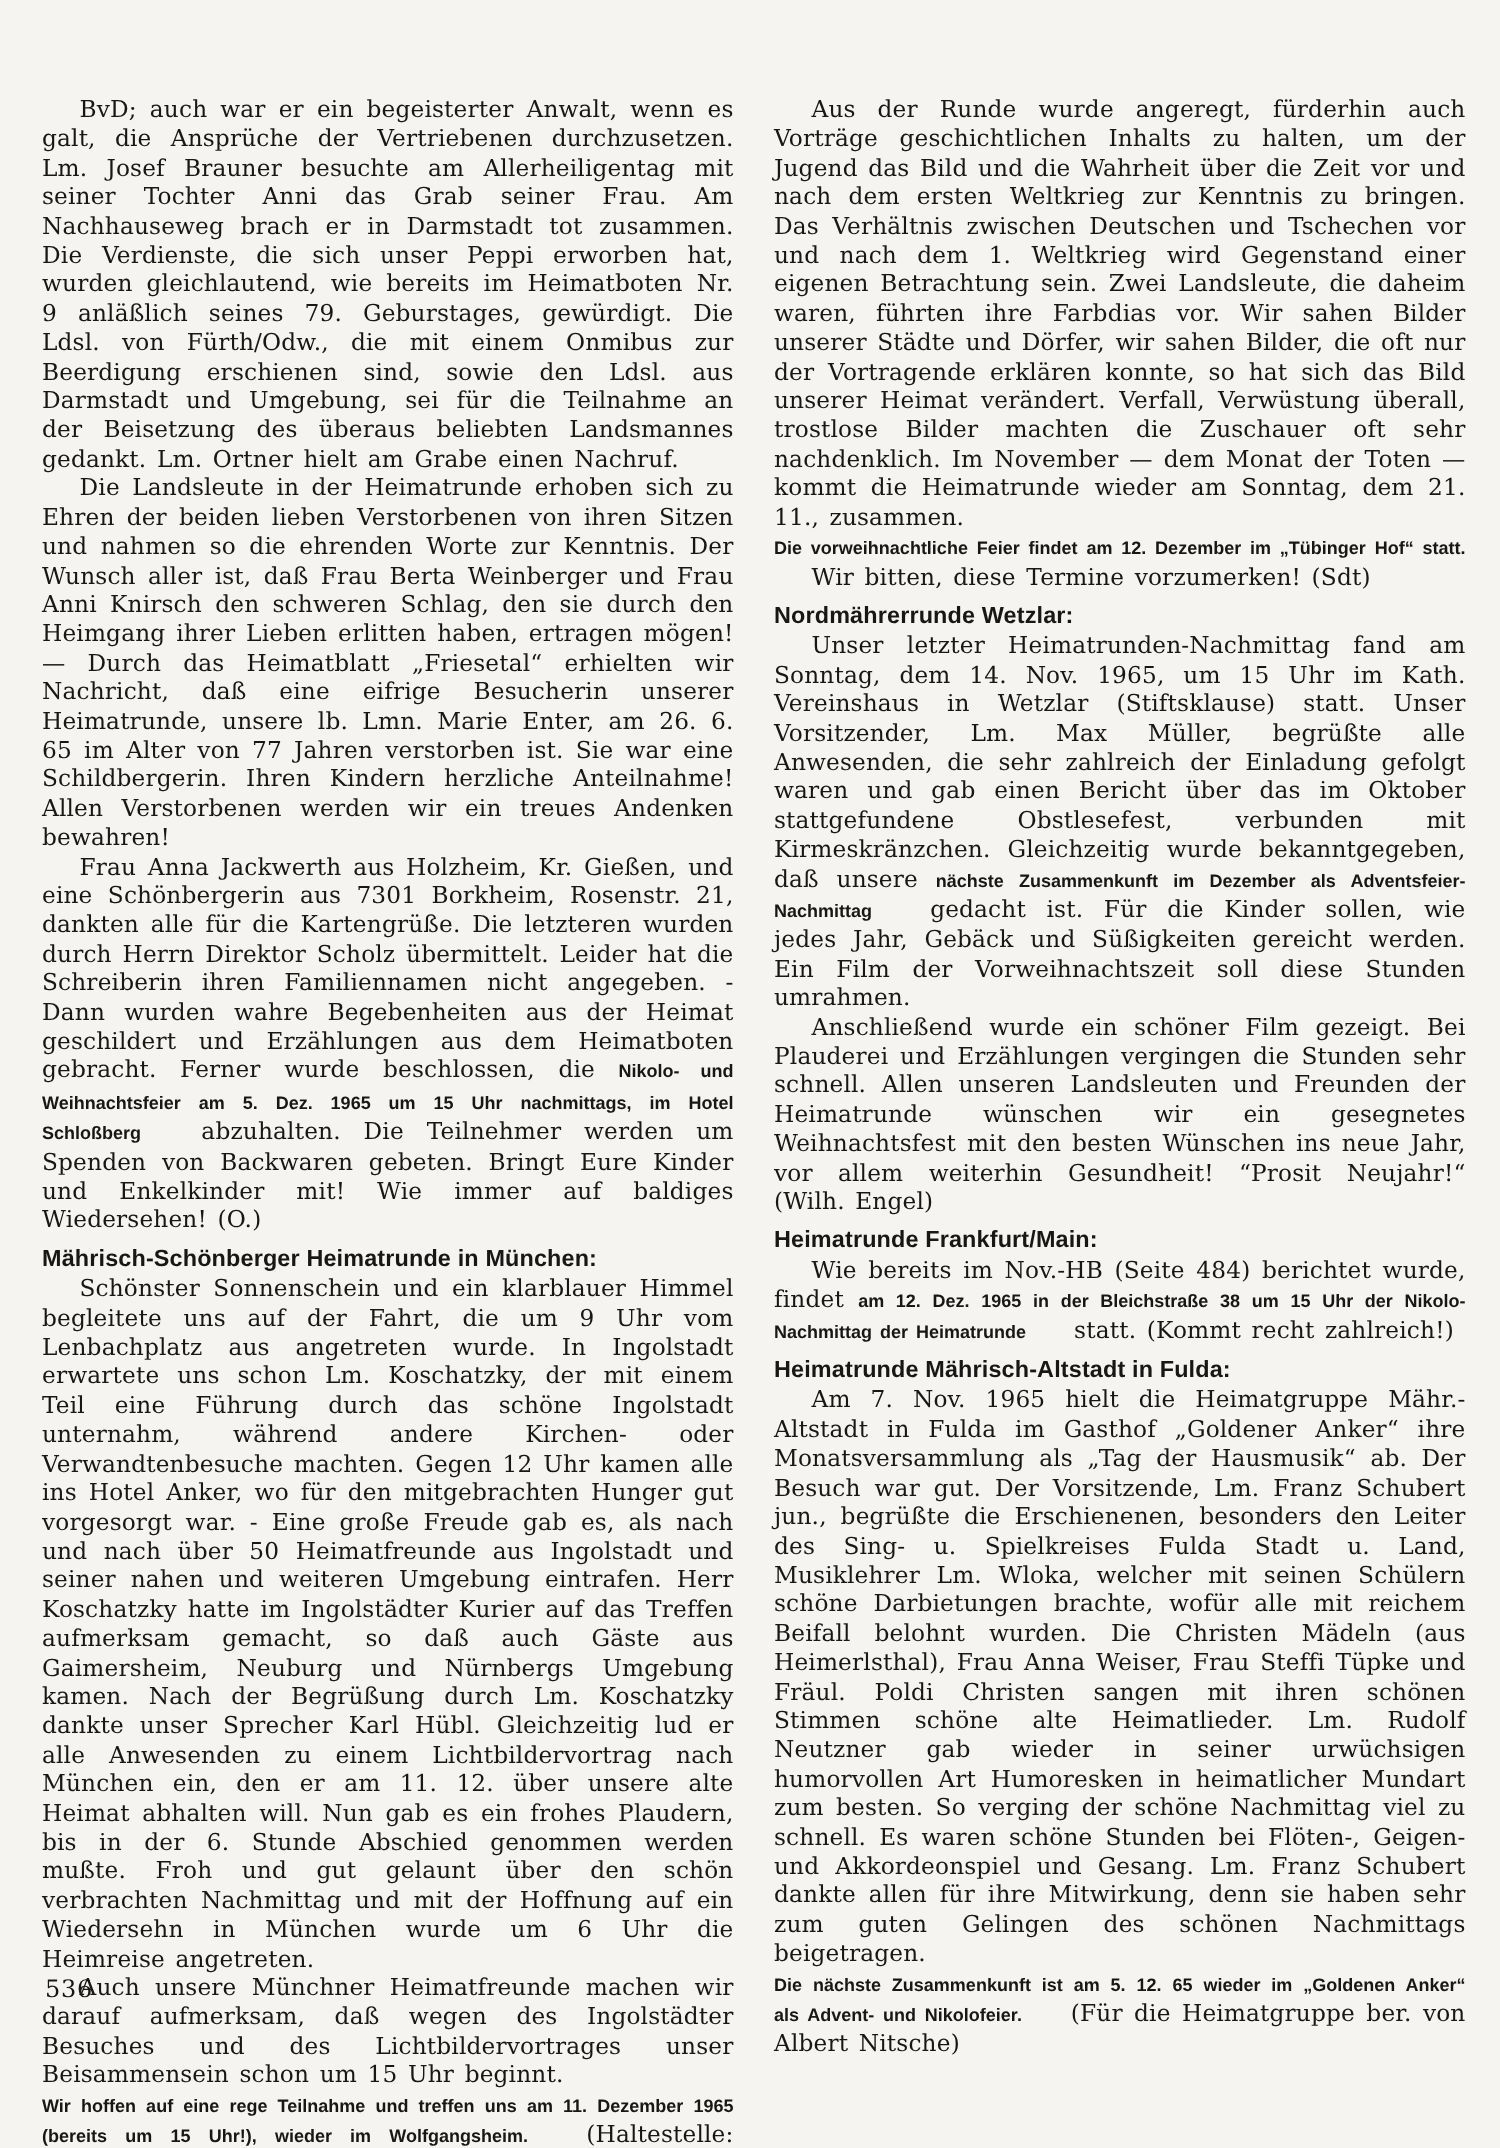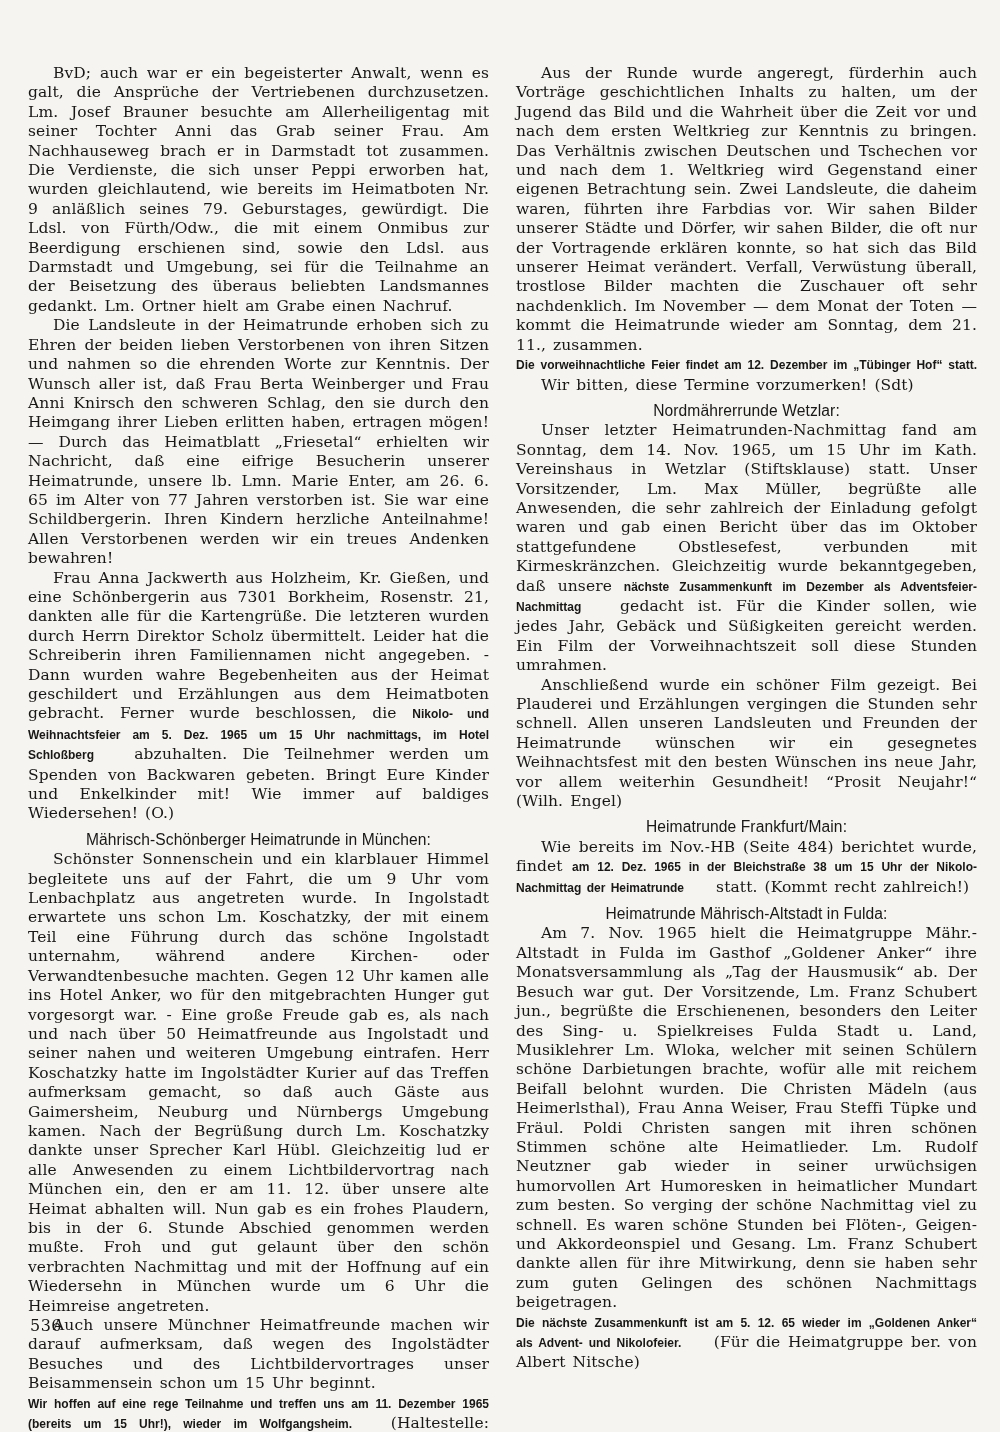--- a/index.html
+++ b/index.html
@@ -32,26 +32,25 @@
   }
   .reg { font-family: "DejaVu Serif", "Liberation Serif", serif; margin-left: 25px; }
   .bold {
     font-family: "Liberation Sans", "DejaVu Sans", sans-serif;
     font-weight: bold;
     font-size: 12px;
     letter-spacing: 0;
   }
   .heading {
     font-family: "Liberation Sans", "DejaVu Sans", sans-serif;
-    font-weight: normal;
+    font-weight: bold;
     font-size: 15.6px;
     line-height: 19.4px;
     letter-spacing: 0.1px;
     margin: 6px 0 1px 0;
-    text-align: center;
   }
   .page-number {
     position: absolute;
     left: 30px; top: 1316px;
     font-family: "DejaVu Serif", "Liberation Serif", serif;
     font-size: 16px;
     font-weight: normal;
     letter-spacing: 0.5px;
   }
 </style>

